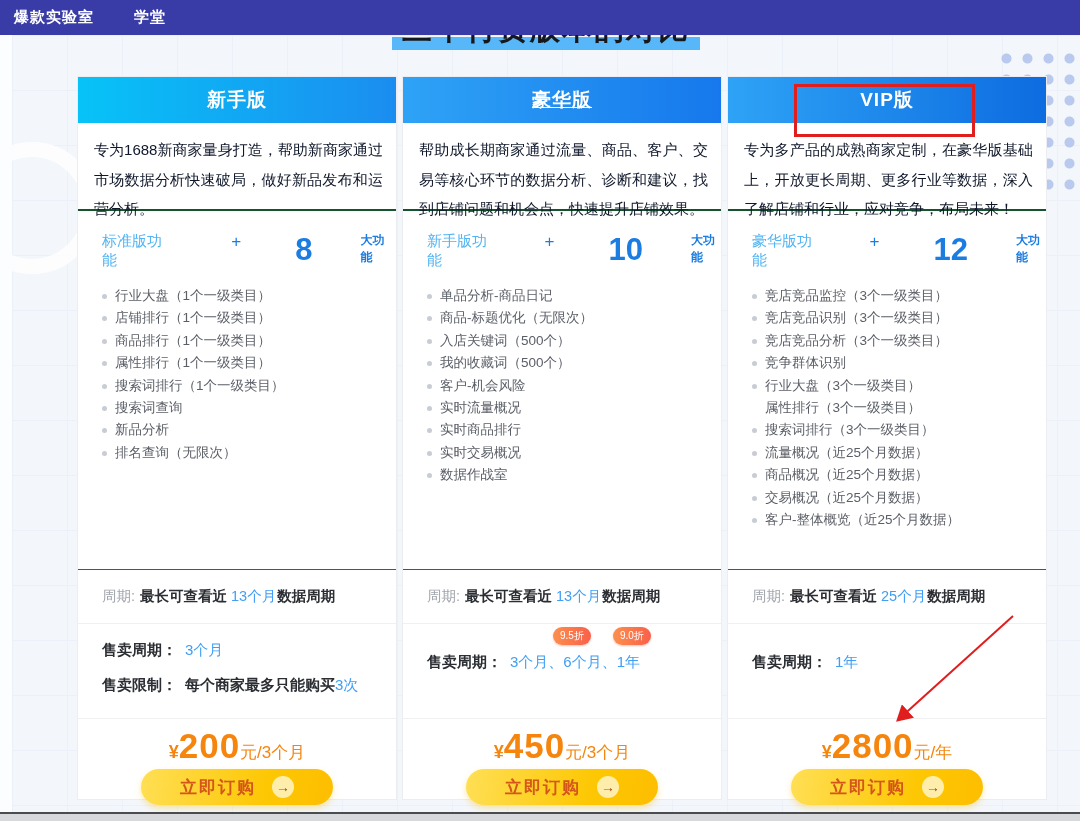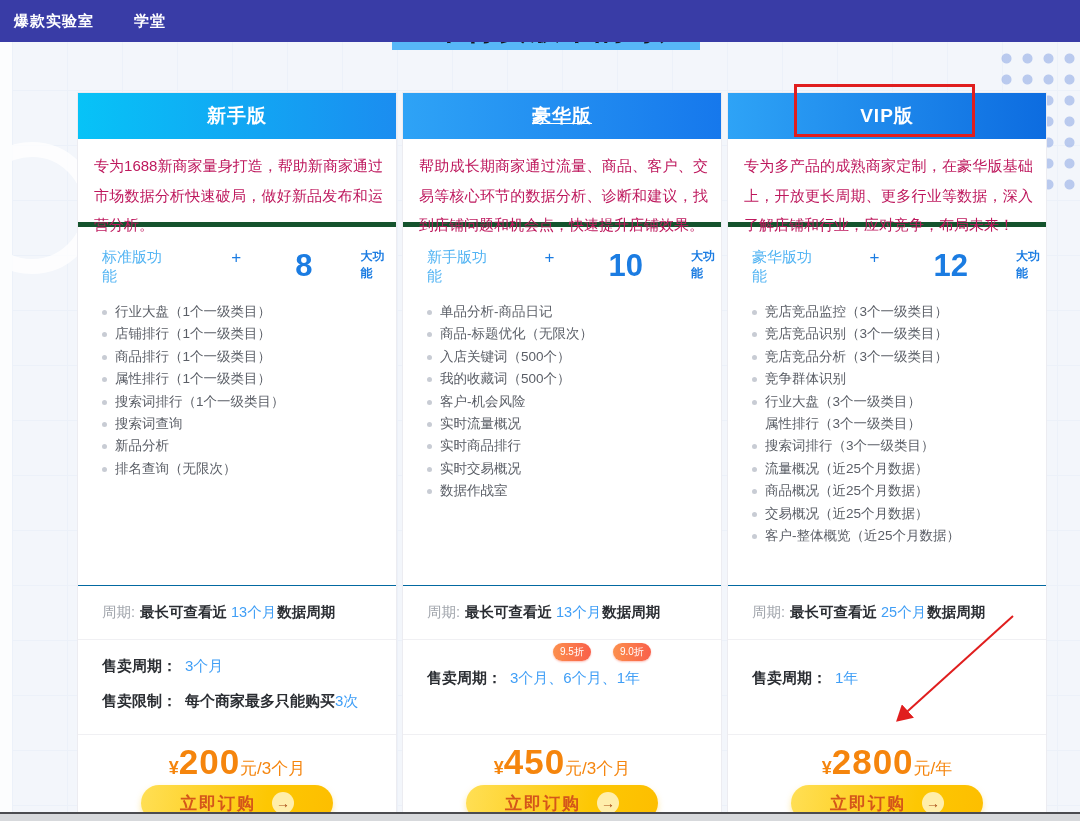--- a/index.html
+++ b/index.html
@@ -3,42 +3,42 @@
 <meta charset="utf-8">
 <style>
   * { margin:0; padding:0; box-sizing:border-box; }
   html,body { width:1080px; height:821px; overflow:hidden; font-family:"Liberation Sans","DejaVu Sans",sans-serif; }
   .page { position:relative; width:1080px; height:821px; background:#f3f6fb; }
   .page::before { content:""; position:absolute; left:12px; right:0; top:35px; bottom:9px;
     background-image:linear-gradient(#e9eff8 1px, transparent 1px),linear-gradient(90deg,#e9eff8 1px, transparent 1px);
     background-size:55px 55px; opacity:.65; z-index:0; }
 
   
-  .navbar { position:relative; height:42px; background:#393ca6; display:flex; align-items:center; gap:40px; padding-left:14px; z-index:30; }
+  .navbar { position:relative; height:35px; background:#393ca6; display:flex; align-items:center; gap:40px; padding-left:14px; z-index:30; }
   .nav-item { color:#fff; font-size:15px; font-weight:700; cursor:pointer; letter-spacing:1px; }
 
   
   .title-clip { position:absolute; top:35px; left:12px; right:0; height:15px; overflow:hidden; display:flex; justify-content:center; z-index:2; }
   .title-word { position:relative; z-index:0; margin-top:-26px; font-size:30px; font-weight:700; color:#16181d; letter-spacing:2px; padding:0 10px; }
   .title-word::before { content:""; position:absolute; left:0; right:0; bottom:-1px; height:14px; background:#57b7f8; z-index:-1; }
 
   
   .dots { position:absolute; top:48px; right:0; width:84px; height:152px; z-index:1;
     background-image:radial-gradient(circle, rgba(116,148,222,.45) 4.5px, transparent 5.5px); background-size:21px 21px; }
   .ring { position:absolute; top:142px; left:-34px; width:132px; height:132px; border-radius:50%;
     border:15px solid rgba(255,255,255,.8); z-index:1; }
   .left-strip { position:absolute; top:35px; left:0; bottom:9px; width:12px; background:#fcfdfe; z-index:2; }
   .bottom-bar { position:absolute; left:0; right:0; bottom:0; height:9px; background:#d7d9dc; border-top:2px solid #4b4c50; z-index:25; }
 
   
-  .cards { position:absolute; top:92px; left:77px; display:flex; gap:5px; z-index:5; }
+  .cards { position:absolute; top:76px; left:77px; display:flex; gap:5px; z-index:5; }
   .card { width:320px; height:724px; background:#fff; border:1px solid #ececf1; }
   .card-header { height:46px; line-height:46px; text-align:center; color:#fff; font-size:19px; font-weight:700; letter-spacing:1px; }
-  .card-desc { height:88px; padding:12px 13px 0 16px; border-bottom:5px solid #14532d;
-    color:#be185d; font-size:15px; font-weight:500; line-height:29.5px; text-align:justify; }
+  .card-desc { height:88px; padding:12px 13px 0 16px; border-bottom:2px solid #14532d;
+    color:#0f172a; font-size:15px; font-weight:500; line-height:29.5px; text-align:justify; }
   .card-features { height:358px; padding-top:21px; }
   .feat-head { display:flex; align-items:flex-start; padding-left:24px;gap:48px; }
   .feat-base { font-size:15px; color:#53b4f3; }
   .feat-plus { font-size:17px; color:#1b7ce2; margin:0 6px 0 7px; font-weight:500; }
   .feat-num { font-size:31px; font-weight:700; color:#1b7ce2; }
   .feat-suffix { font-size:12px; font-weight:700; color:#1b7ce2; }
   .feat-list { list-style:none; margin-top:15px; padding-left:24px; }
   .feat-list li { position:relative; padding-left:13px; font-size:13.5px; color:#5a5e66; line-height:22.4px; }
   .feat-list li::before { content:""; position:absolute; left:0; top:9px; width:5px; height:5px; border-radius:50%; background:#c8ccd4; }
   .feat-list li.no-bullet::before { display:none; }

